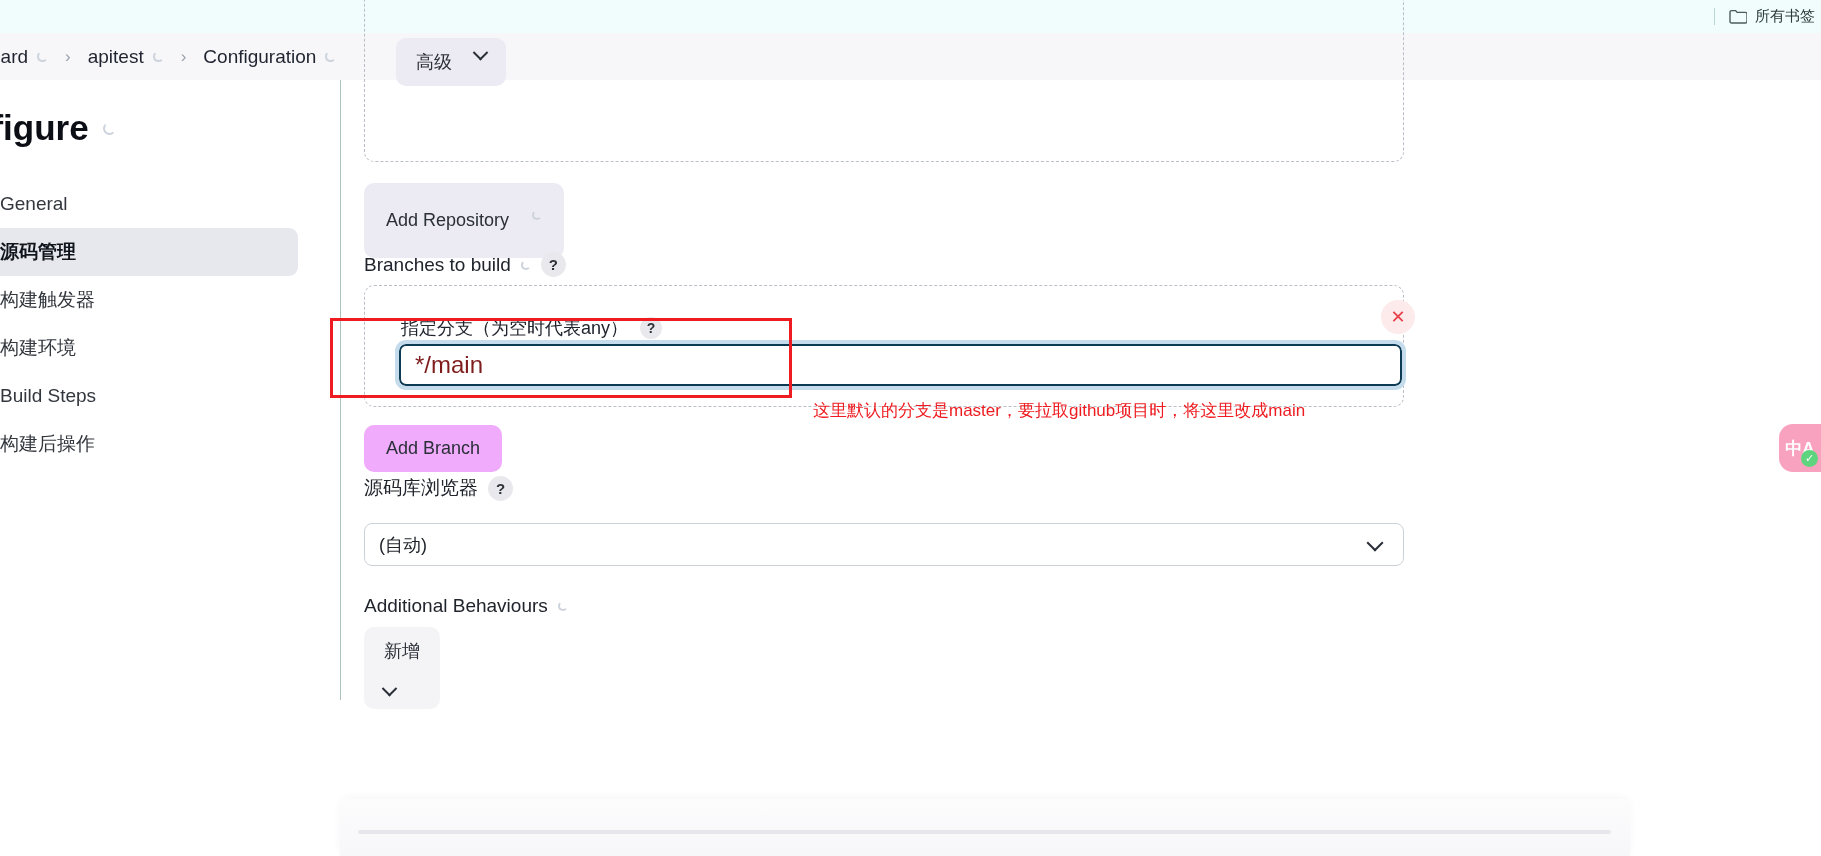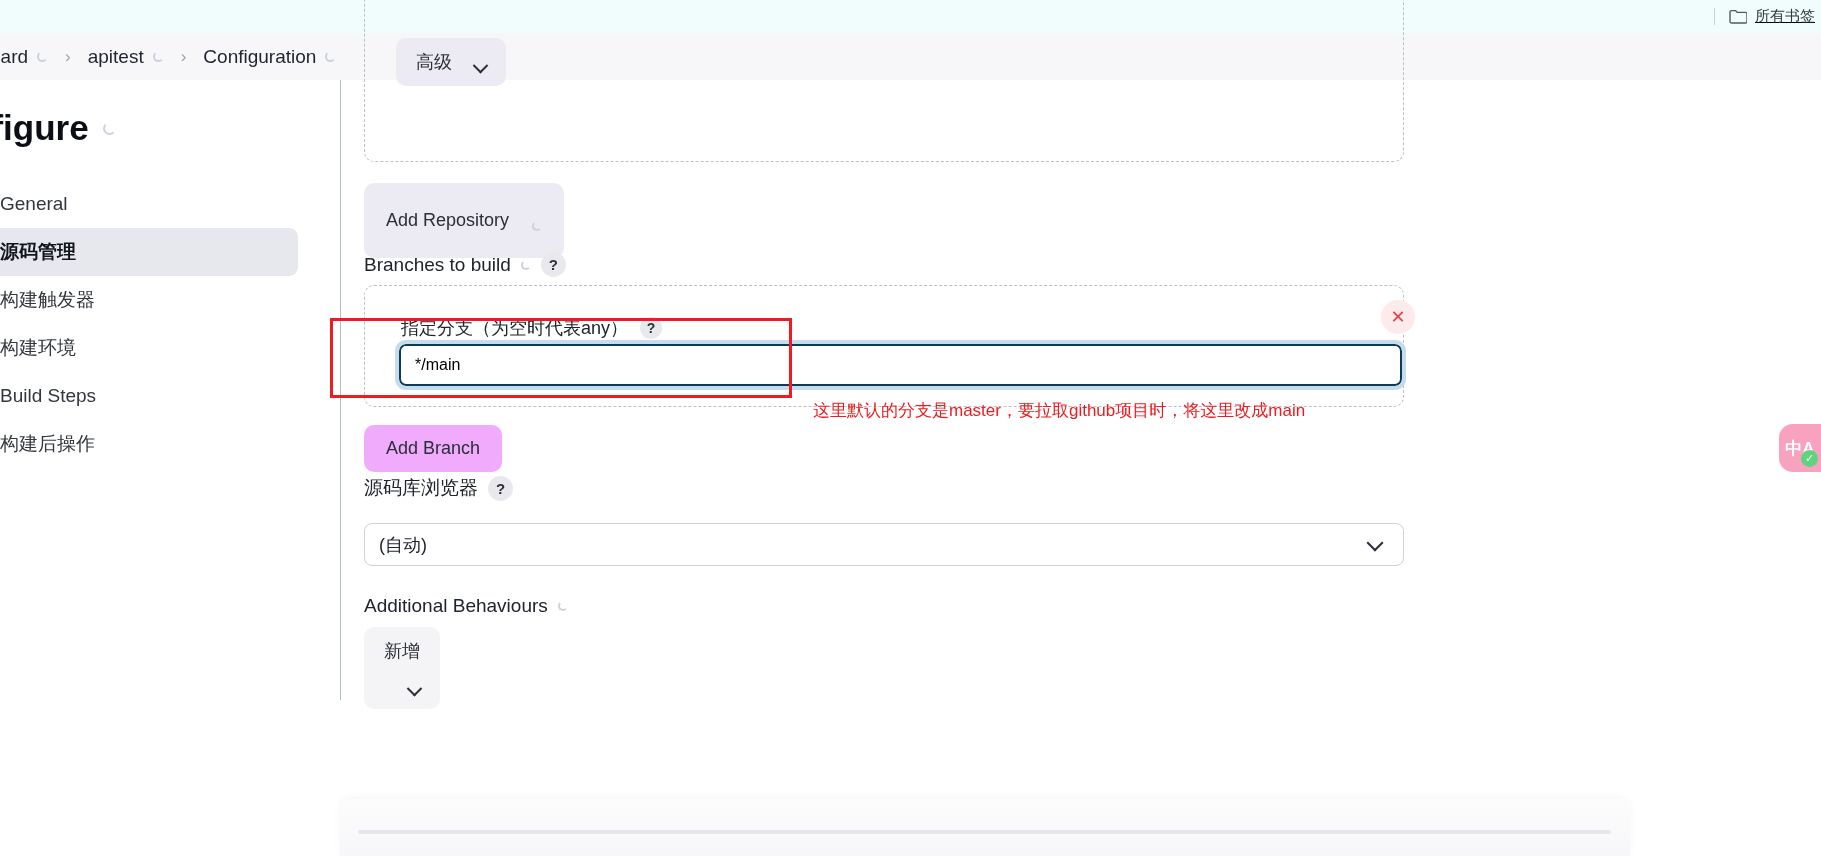--- a/index.html
+++ b/index.html
@@ -14,21 +14,21 @@
   .bookmark-bar {
     position: absolute; top: 0; left: 0;
     width: 1821px; height: 33px;
     background: #f0fdfc;
     display: flex; align-items: center; justify-content: flex-end;
     padding-right: 6px;
   }
   .bm-divider {
     width: 1px; height: 17px; background: #b9d6d3; margin-right: 14px;
   }
-  .bm-folder { display: flex; align-items: center; gap: 8px; cursor: pointer; text-decoration: underline; }
+  .bm-folder { display: flex; align-items: center; gap: 8px; cursor: pointer; }
   .folder-icon { width: 18px; height: 15px; position: relative; }
   .folder-icon svg { display: block; }
   .bm-label { font-size: 15px; color: #2b3b3a; white-space: nowrap; }
 
   
   .breadcrumb-bar {
     position: absolute; top: 33px; left: 0;
     width: 1821px; height: 47px;
     background: #f7f7f9;
     display: flex; align-items: center;
@@ -87,21 +87,21 @@
   .dashed-box {
     border: 1px dashed #b9bec7; border-radius: 10px;
     position: absolute; background: transparent;
   }
   
   .repo-block { left: 23px; top: -88px; width: 1040px; height: 170px; }
 
   .btn-soft {
     background: #eceaf2; border: none; border-radius: 10px;
     font-size: 18px; color: #2a2f38; cursor: pointer;
-    display: inline-flex; align-items: flex-end; gap: 23px;
+    display: inline-flex; align-items: flex-start; gap: 23px;
     font-family: inherit;
   }
   .btn-adv { position: absolute; left: 55px; top: -42px; padding: 12px 20px; }
   .chev {
     display: inline-block; width: 11px; height: 11px;
     border-right: 2px solid #2a2f38; border-bottom: 2px solid #2a2f38;
     transform: rotate(45deg) translate(-2px,-2px);
   }
   .btn-add-repo { position: absolute; left: 23px; top: 103px; padding: 27px 22px; }
   .btn-add-branch {
@@ -136,21 +136,21 @@
     font-size: 18px; color: #20242c;
     display: flex; align-items: center; gap: 12px; white-space: nowrap;
   }
   .help-badge.sm { width: 22px; height: 22px; font-size: 14px; }
 
   .branch-input {
     position: absolute; left: 58px; top: 264px;
     width: 1003px; height: 42px;
     border: 2px solid #0d3b54; border-radius: 7px;
     outline: 4px solid #c5dced;
-    background: #fff; font-size: 16px; color: #000000;
+    background: #fff; font-size: 24px; color: #7f1d1d;
     padding: 0 14px; font-family: inherit;
   }
 
   .del-btn {
     position: absolute; left: 1040px; top: 220px;
     width: 34px; height: 34px; border-radius: 50%;
     background: #fdeaea; border: none; cursor: pointer;
     display: flex; align-items: center; justify-content: center;
     color: #e8414b; font-size: 18px; line-height: 1; font-family: inherit;
   }

